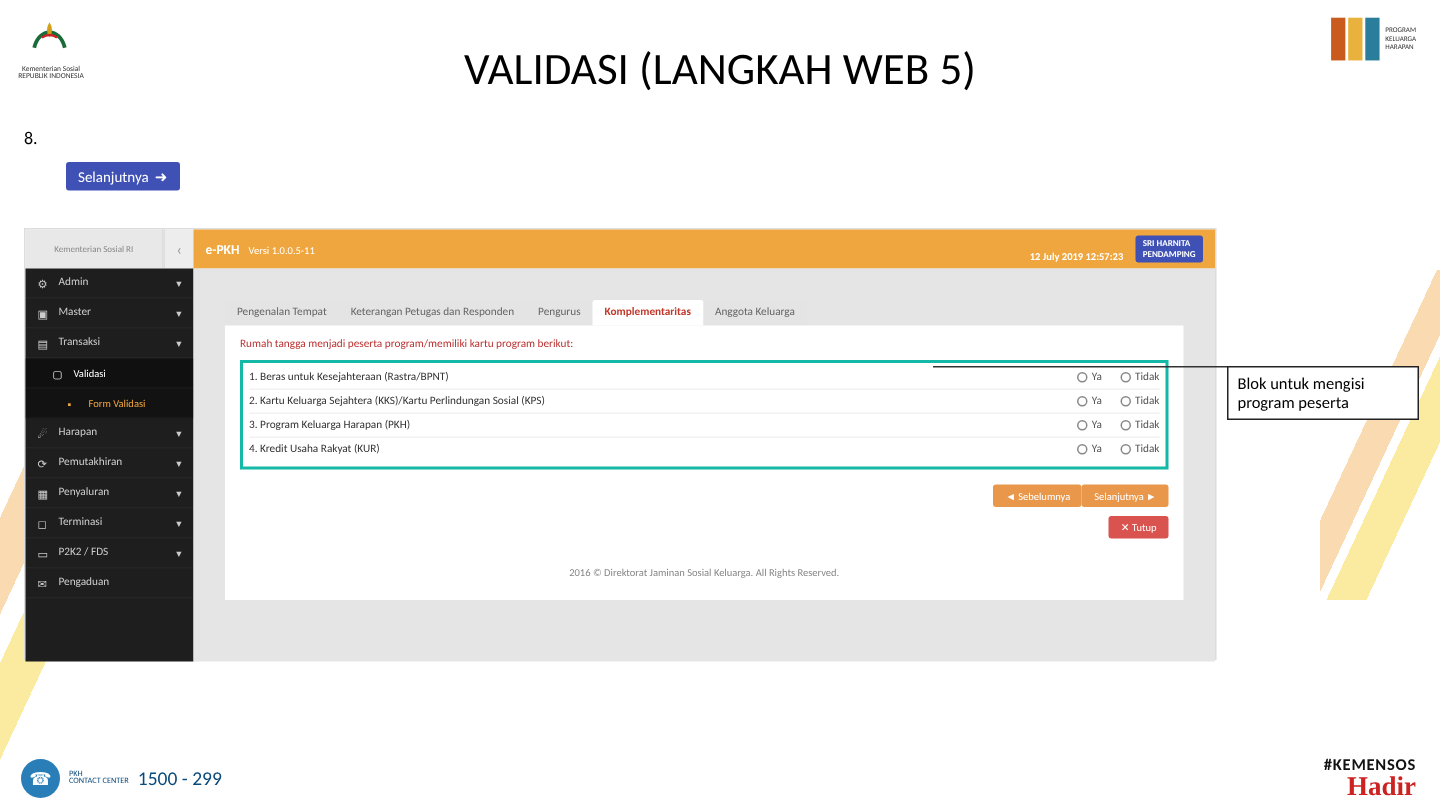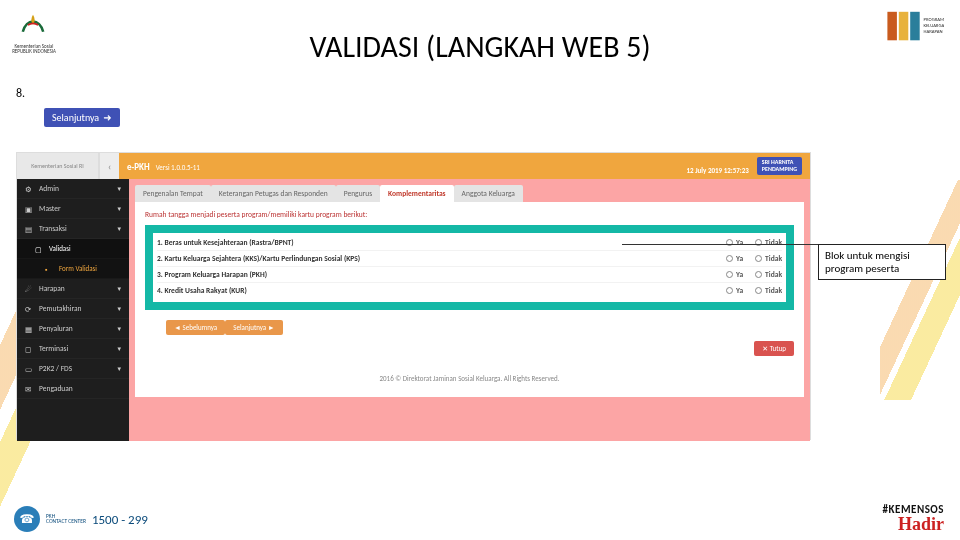--- a/index.html
+++ b/index.html
@@ -27,51 +27,51 @@
   .bullet-row { display: flex; gap: 14px; font-size: 12px; line-height: 1.2; }
   .bullet-num { min-width: 14px; }
   .btn-selanjutnya { display: inline-flex; align-items: center; gap: 4px; background: #3f51b5; color: #fff; font-size: 10px; padding: 3px 8px; border-radius: 2px; margin-top: 8px; margin-left: 28px; }
   .btn-selanjutnya .arrow { font-size: 10px; }
 
   
   .screenshot { position: absolute; top: 152px; left: 16px; width: 795px; height: 288px; border: 1px solid #ddd; background: #f7f7f7; font-size: 8px; }
 
   
   .ss-topbar { height: 26px; background: #efefef; display: flex; align-items: center; }
-  .ss-logo-box { width: 82px; height: 26px; background: #e8e8e8; display: flex; align-items: center; justify-content: center; font-size: 6px; color: #888; border-right: 1px solid #ddd; }
+  .ss-logo-box { width: 92px; height: 26px; background: #e8e8e8; display: flex; align-items: center; justify-content: center; font-size: 6px; color: #888; border-right: 1px solid #ddd; }
   .ss-back { width: 20px; height: 26px; background: #ededed; display: flex; align-items: center; justify-content: center; color: #999; font-size: 11px; border-left: 1px solid #ddd; }
   .ss-brand { background: #f0a63e; color: #fff; height: 26px; flex: 1; display: flex; align-items: center; padding: 0 8px; font-size: 9px; font-weight: 600; justify-content: space-between; }
   .ss-brand-sub { font-size: 7px; font-weight: 400; margin-left: 4px; }
   .ss-brand-right { display: flex; align-items: flex-end; gap: 8px; font-size: 7px; }
   .ss-user-badge { background: #3f51b5; color: #fff; padding: 2px 5px; border-radius: 2px; font-size: 6px; line-height: 1.1; text-align: left; }
 
   .ss-body { display: flex; height: 262px; }
   .ss-sidebar { width: 112px; background: #1e1e1e; color: #ccc; font-size: 7.5px; overflow: hidden; }
   .ss-side-item { padding: 5px 8px; display: flex; align-items: center; gap: 6px; border-bottom: 1px solid rgba(255,255,255,0.03); cursor: pointer; }
   .ss-side-item.sub { padding-left: 18px; font-size: 7px; background: #171717; }
   .ss-side-item.sub.active { background: #101010; color: #fff; }
   .ss-side-item.sub2 { padding-left: 28px; font-size: 7px; background: #121212; color: #f0a63e; }
   .ss-side-item .chev { margin-left: auto; font-size: 7px; }
   .ss-side-ico { width: 8px; height: 8px; display: inline-block; }
 
-  .ss-main { flex: 1; background: #fca5a5; padding: 6px; }
+  .ss-main { flex: 1; background: #e5e5e5; padding: 21px; }
   .ss-tabs { display: flex; gap: 0; font-size: 7.5px; }
   .ss-tab { padding: 4px 8px; background: #e4e4e4; color: #666; border-top-left-radius: 2px; border-top-right-radius: 2px; cursor: pointer; }
   .ss-tab.active { background: #fff; color: #c0392b; font-weight: 600; }
   .ss-panel { background: #fff; padding: 8px 10px 14px; min-height: 150px; position: relative; }
   .ss-panel-title { font-size: 7.5px; color: #b33; margin-bottom: 6px; }
-  .ss-redbox { border: 8px solid #14b8a6; padding: 2px 4px 4px; font-weight: bold; }
+  .ss-redbox { border: 2px solid #14b8a6; padding: 2px 4px 4px; }
   .ss-row { display: flex; align-items: center; padding: 3px 0; border-bottom: 1px solid #f2f2f2; font-size: 7.5px; color: #333; }
   .ss-row:last-child { border-bottom: none; }
   .ss-row-label { flex: 1; }
   .ss-radio-group { display: flex; gap: 12px; font-size: 7.5px; color: #555; width: 170px; justify-content: flex-end; }
   .ss-radio { display: flex; align-items: center; gap: 3px; }
   .ss-radio .circ { width: 7px; height: 7px; border: 1px solid #888; border-radius: 50%; display: inline-block; }
 
-  .ss-actions { display: flex; justify-content: flex-start; margin-top: 10px; margin-left: 21px; }
+  .ss-actions { display: flex; justify-content: flex-end; margin-top: 10px; margin-left: 21px; }
   .ss-btn-prev { background: #e9974a; color: #fff; font-size: 7px; padding: 3px 8px; border-radius: 2px; cursor: pointer; }
   .ss-btn-next { background: #e9974a; color: #fff; font-size: 7px; padding: 3px 8px; border-radius: 2px; cursor: pointer; }
   .ss-btn-close { background: #d9534f; color: #fff; font-size: 7px; padding: 3px 8px; border-radius: 2px; margin-top: 6px; cursor: pointer; float: right; }
 
   .ss-footer { text-align: center; font-size: 7px; color: #888; margin-top: 18px; }
 
   
   .callout-box { position: absolute; top: 232px; left: 818px; width: 128px; border: 1px solid #222; background: #fff; padding: 4px 6px; font-size: 11px; line-height: 1.2; margin-top: 12px; }
   .callout-line { position: absolute; top: 244px; left: 622px; width: 196px; height: 1px; background: #333; }
 

